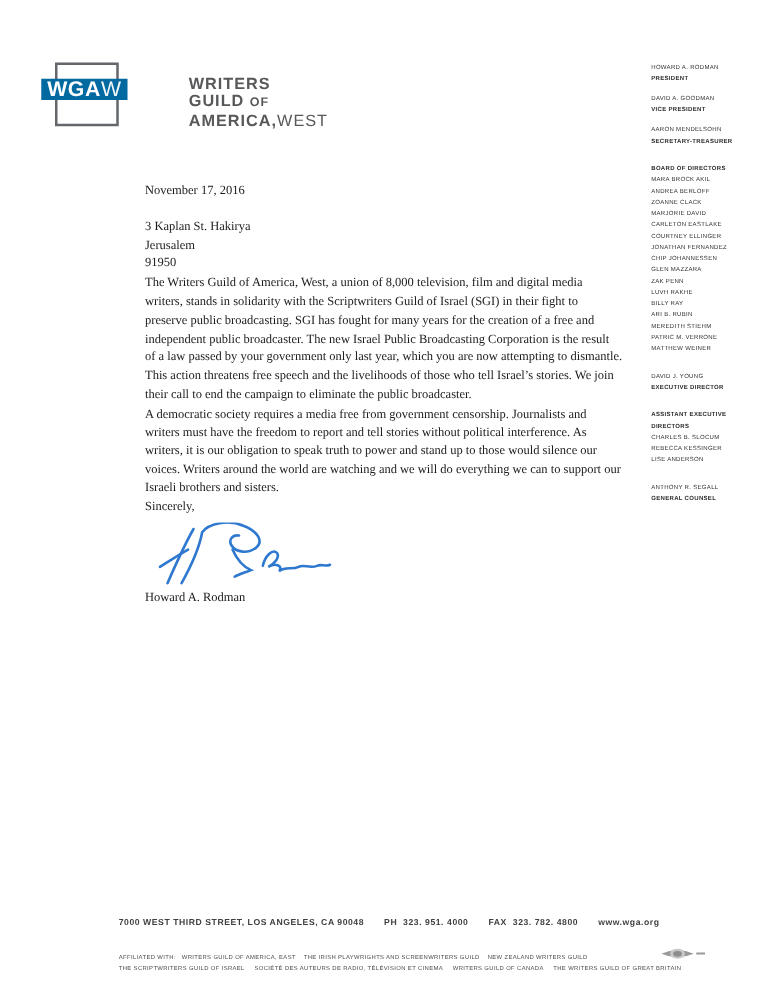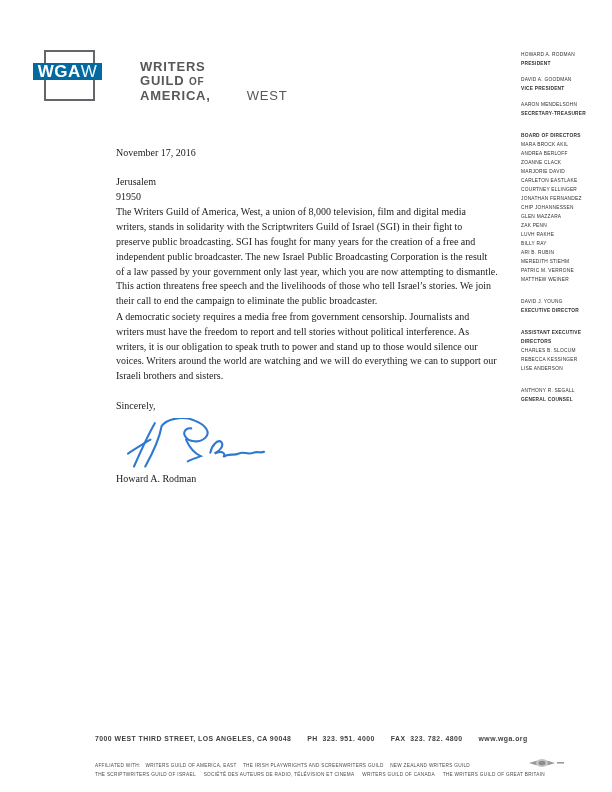--- a/index.html
+++ b/index.html
@@ -20,25 +20,25 @@
   .logo-box{
     position:absolute;left:33px;top:63px;width:69px;height:17px;
     background:#0369a1;
     display:flex;align-items:center;justify-content:center;
     color:#ffffff;
     letter-spacing:0.5px;
   }
   .logo-wga{font-weight:800;font-size:17px;}
   .logo-w{font-weight:400;font-size:17px;opacity:.95;}
   .wordmark{
-    position:absolute;left:140px;top:60px;
+    position:absolute;left:151px;top:60px;
     color:#57585a;line-height:14px;font-size:13px;letter-spacing:0.8px;
   }
   .wm-b{font-weight:800;}
-  .wm-l{font-weight:400;margin-left:36px;}
+  .wm-l{font-weight:400;}
   .wm-of{font-weight:800;font-size:10px;}
 
   
   .masthead{
     position:absolute;left:521px;top:50px;width:86px;
     color:#2f2f2f;font-size:4.8px;letter-spacing:0.25px;line-height:9px;
   }
   .mh-entry{margin-bottom:7px;}
   .mh-name{font-weight:500;}
   .mh-title{font-weight:800;}
@@ -48,21 +48,21 @@
 
   
   .letter{
     position:absolute;left:116px;top:146px;width:382px;
     font-family:"Liberation Serif", serif;
     font-size:10px;line-height:14.8px;color:#1b1b1b;
   }
   .recipient{margin-top:14px;}
   .salutation{margin-top:14px;}
   .para{margin-top:1px;}
-  .closing{margin-top:15px;}
+  .closing{}
   .signature{display:block;margin:4px 0 0 8px;width:150px;height:52px;}
   .signer-name{margin-top:2px;}
 
   
   .footer-line1{
     position:absolute;left:95px;top:735px;width:440px;
     display:flex;gap:16px;
     font-size:6.9px;font-weight:600;letter-spacing:0.45px;color:#3f3f3f;
     white-space:pre;
   }
@@ -142,20 +142,21 @@
     <div class="mh-entry">
       <div class="mh-name">ANTHONY R. SEGALL</div>
       <div class="mh-title">GENERAL COUNSEL</div>
     </div>
   </aside>
 
   <main class="letter">
     <div class="date">November 17, 2016</div>
 
     <div class="recipient">
+      <div>3 Kaplan St. Hakirya</div>
       <div>Jerusalem</div>
       <div>91950</div>
     </div>
 
 
     <div class="para">The Writers Guild of America, West, a union of 8,000 television, film and digital media writers, stands in solidarity with the Scriptwriters Guild of Israel (SGI) in their fight to preserve public broadcasting. SGI has fought for many years for the creation of a free and independent public broadcaster. The new Israel Public Broadcasting Corporation is the result of a law passed by your government only last year, which you are now attempting to dismantle. This action threatens free speech and the livelihoods of those who tell Israel’s stories. We join their call to end the campaign to eliminate the public broadcaster.</div>
     <div class="para">A democratic society requires a media free from government censorship. Journalists and writers must have the freedom to report and tell stories without political interference. As writers, it is our obligation to speak truth to power and stand up to those would silence our voices. Writers around the world are watching and we will do everything we can to support our Israeli brothers and sisters.</div>
 
     <div class="closing">Sincerely,</div>
 

